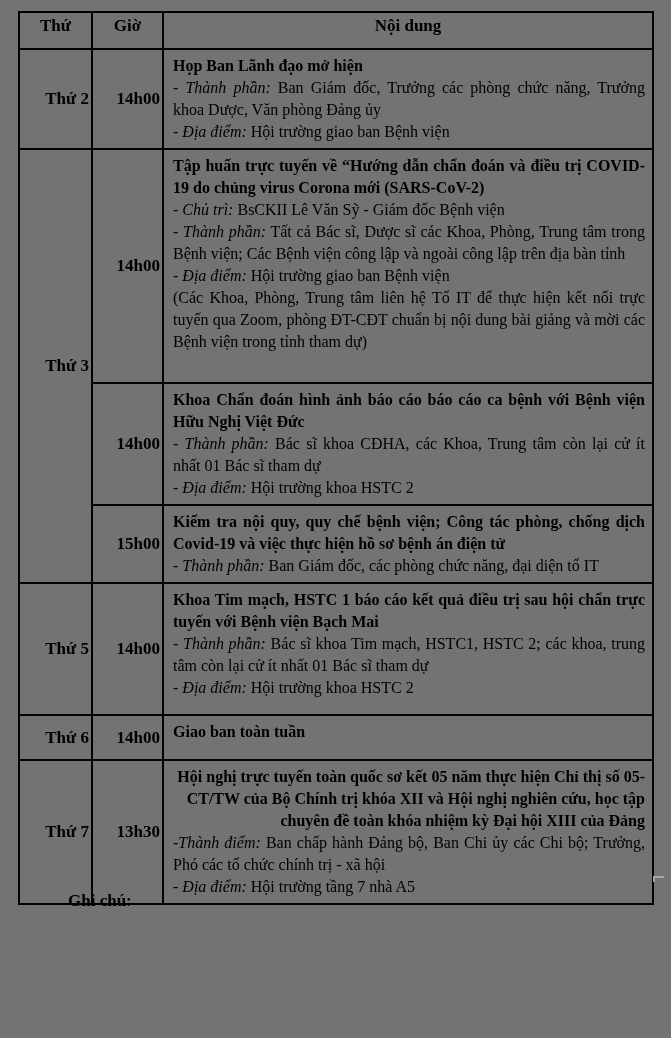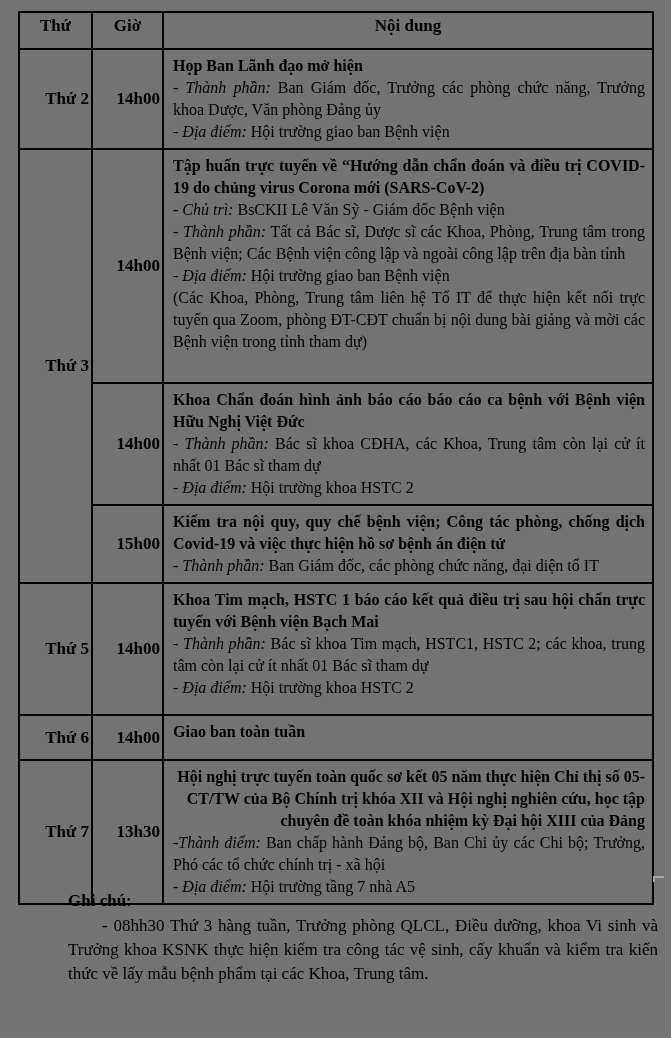--- a/index.html
+++ b/index.html
@@ -168,16 +168,15 @@
             <p class="para labeled"><span class="seg-label">- Địa điểm:</span> Hội trường tầng 7 nhà A5</p>
           </td>
         </tr>
       </tbody>
   </table>
 
   <div class="resize-handle"></div>
 
   <div class="notes">
     <p class="notes-heading">Ghi chú:</p>
-    <p class="notes-text">- 08hh30 Thứ 3 hàng tuần, Trưởng phòng QLCL, Điều dưỡng, khoa Vi sinh và Trưởng khoa KSNK thực hiện kiểm tra công tác vệ sinh, cấy khuẩn và kiểm tra kiến thức về lấy mẫu bệnh phẩm tại các Khoa, Trung tâm.</p>
   </div>
 
 </div>
 
 </body></html>

